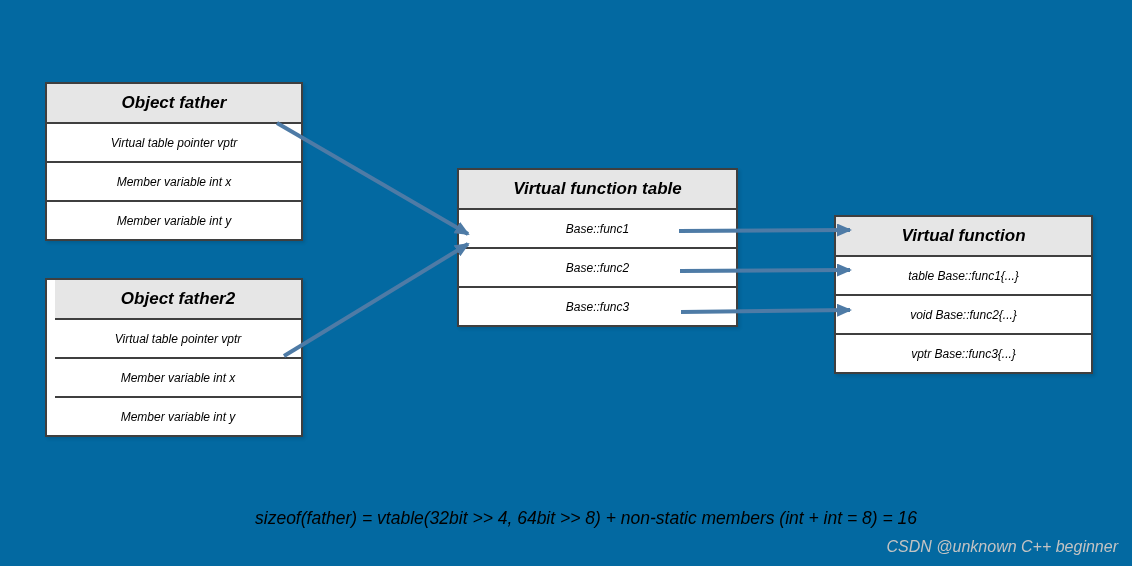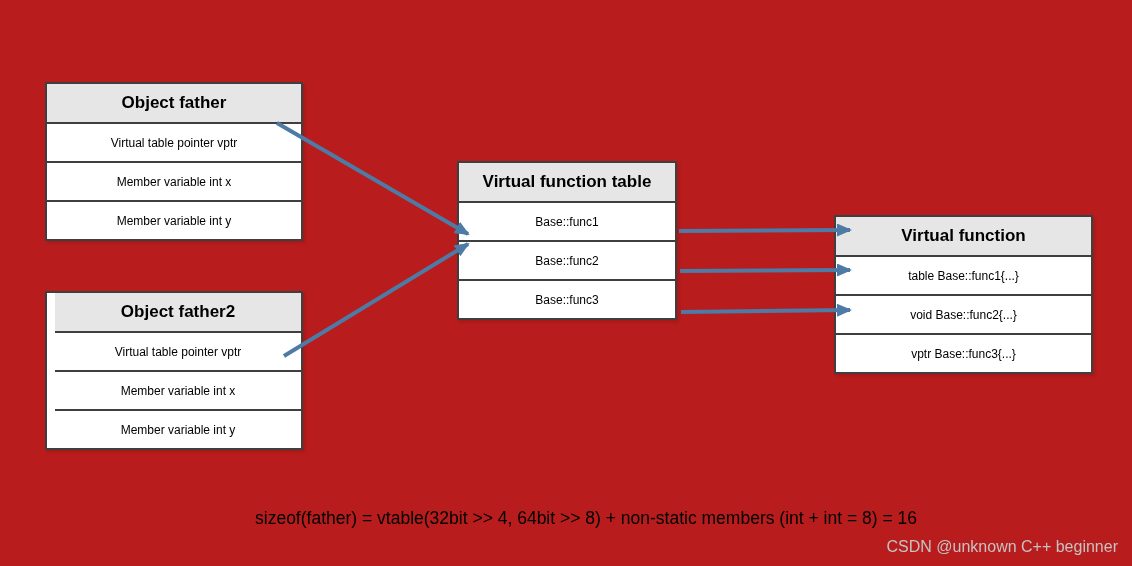--- a/index.html
+++ b/index.html
@@ -8,24 +8,25 @@
     --header-fill: #e6e6e6;
     --text: #000000;
     --watermark: #c3c3c3;
   }
   * { margin: 0; padding: 0; box-sizing: border-box; }
   html, body { background: #ffffff; }
   .canvas {
     position: relative;
     width: 1132px;
     height: 566px;
-    background: #b91c1c;
+    background: #0369a1;
     overflow: hidden;
     font-family: "Liberation Sans", sans-serif;
     color: var(--text);
+    font-style: italic;
   }
   .tbl {
     position: absolute;
     width: 258px;
     border: 2px solid var(--table-border);
     background: #ffffff;
     box-shadow: 2px 2px 3px rgba(0,0,0,0.12);
   }
   .tbl .hdr {
     height: 38px;
@@ -79,28 +80,28 @@
 
 <div class="canvas">
 
   <div class="tbl" style="left:45px; top:82px;">
     <div class="hdr">Object father</div>
     <div class="row">Virtual table pointer vptr</div>
     <div class="row">Member variable int x</div>
     <div class="row">Member variable int y</div>
   </div>
 
-  <div class="tbl" style="left:45px; top:291px;padding-left:8px;">
+  <div class="tbl" style="left:45px; top:278px;padding-left:8px;">
     <div class="hdr">Object father2</div>
     <div class="row">Virtual table pointer vptr</div>
     <div class="row">Member variable int x</div>
     <div class="row">Member variable int y</div>
   </div>
 
-  <div class="tbl" style="left:457px; top:161px; width:220px;">
+  <div class="tbl" style="left:457px; top:168px; width:281px;">
     <div class="hdr">Virtual function table</div>
     <div class="row">Base::func1</div>
     <div class="row">Base::func2</div>
     <div class="row">Base::func3</div>
   </div>
 
   <div class="tbl" style="left:834px; top:173px; width:259px;margin-top:42px;">
     <div class="hdr">Virtual function</div>
     <div class="row">table Base::func1{...}</div>
     <div class="row">void Base::func2{...}</div>

